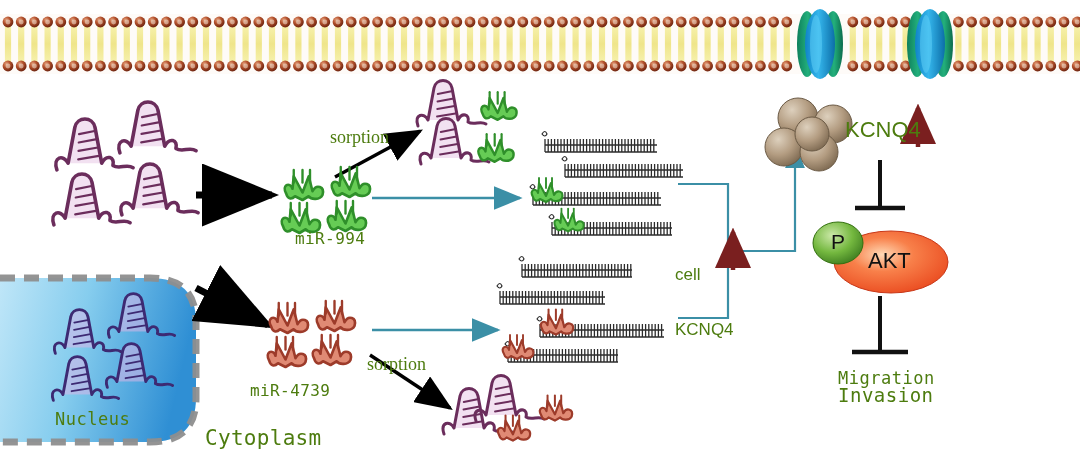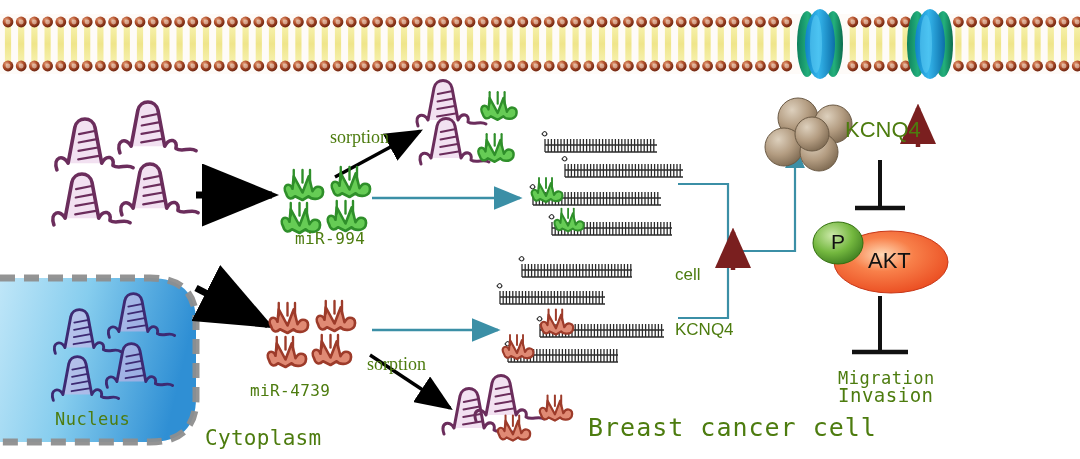--- a/index.html
+++ b/index.html
@@ -1080,15 +1080,14 @@
 <div class="lbl sans" style="left:845px;top:118px;font-size:22px;">KCNQ4</div>
 
 <div class="lbl sans" style="left:868px;top:249px;font-size:22px;color:#111;">AKT</div>
 
 <div class="lbl sans" style="left:831px;top:231px;font-size:21px;color:#111;">P</div>
 
 <div class="lbl mono" style="left:838px;top:362px;font-size:17px;letter-spacing:0.5px;margin-top:8px;">Migration</div>
 
 <div class="lbl mono" style="left:838px;top:386px;font-size:19px;letter-spacing:0.5px;">Invasion</div>
 
-<div class="lbl mono" style="left:588px;top:415px;font-size:25px;letter-spacing:1px;">Breast cancer cell</div>
 
 </div>
 
 </body></html>

